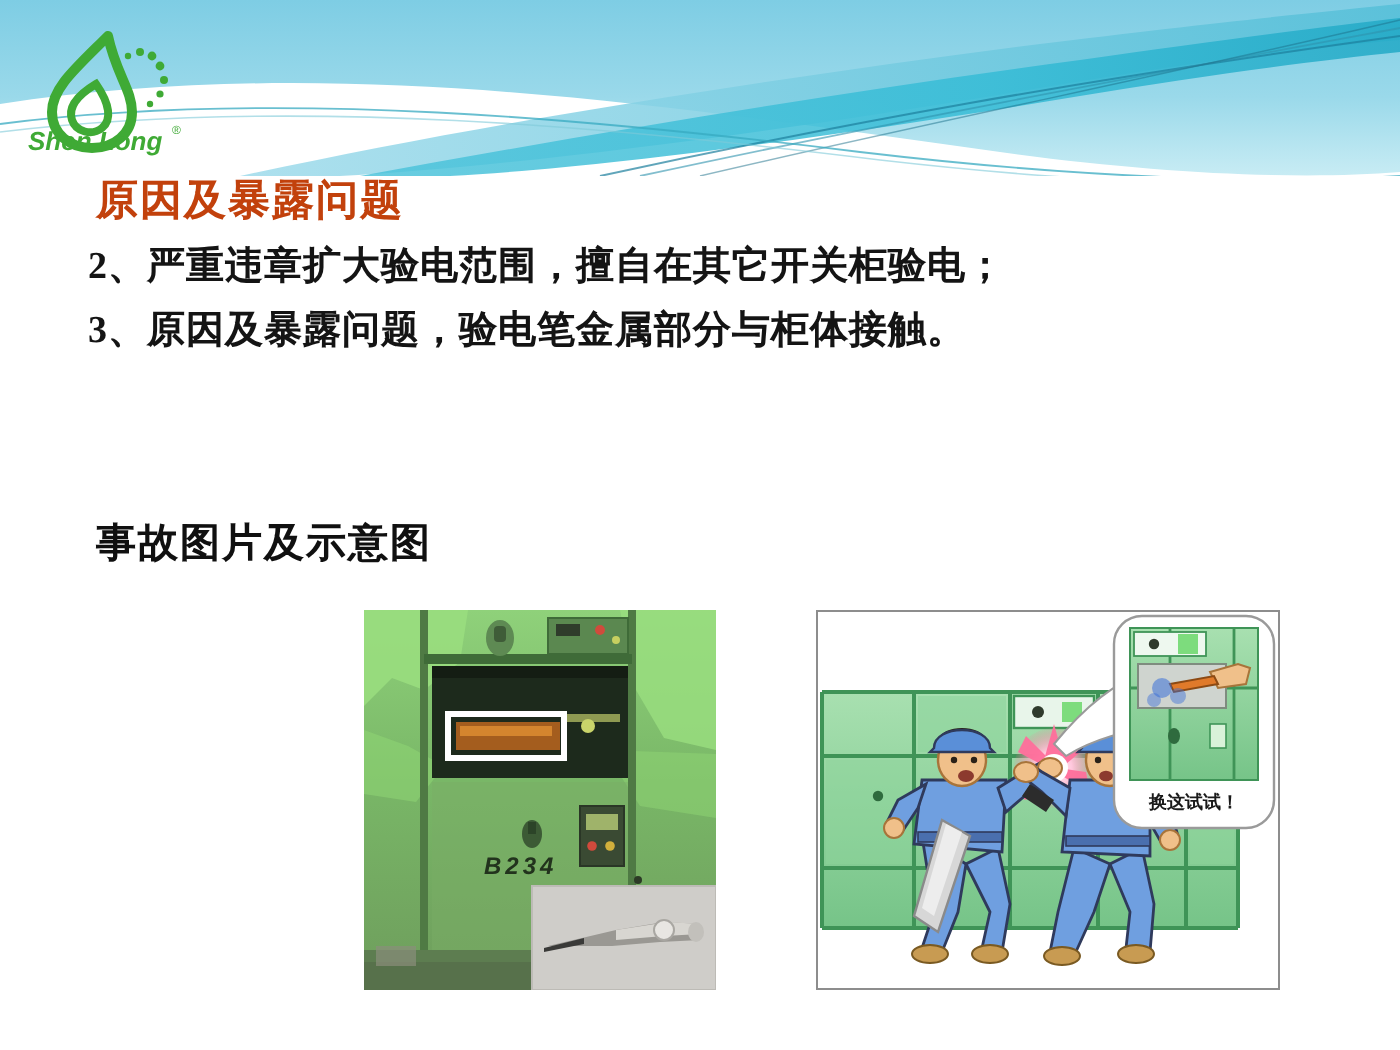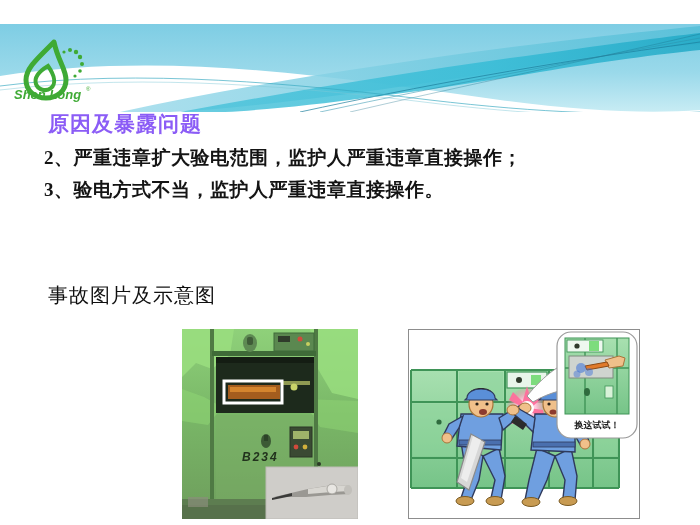--- a/index.html
+++ b/index.html
@@ -3,45 +3,45 @@
 <meta charset="utf-8">
 <style>
   html,body{margin:0;padding:0;}
   body{
     width:700px;height:525px;
     background:#ffffff;
     font-family:"Liberation Serif","DejaVu Serif",serif;
     overflow:hidden;
     position:relative;
   }
-  .slide{position:absolute;inset:0;background:#fff;margin-top:24px;}
+  .slide{position:absolute;inset:0;background:#fff;}
 
   
   .banner{position:absolute;left:0;top:0;width:700px;height:88px;overflow:hidden;}
   .banner svg{display:block;width:700px;height:88px;}
 
   
   .logo{position:absolute;left:8px;top:12px;width:92px;height:68px;}
   .logo svg{display:block;width:92px;height:68px;}
 
   
   .title{
     position:absolute;left:48px;top:86px;
-    font-size:21px;font-weight:bold;color:#8b5cf6;
+    font-size:21px;font-weight:bold;color:#c2410c;
     letter-spacing:1px;white-space:nowrap;
   }
   .bullets{position:absolute;left:44px;top:118px;width:640px;}
   .bullet{
     font-size:19px;font-weight:bold;color:#141414;
     line-height:32px;white-space:nowrap;letter-spacing:0.5px;
   }
   .bullet .num{font-family:"Liberation Serif",serif;}
   .section-head{
     position:absolute;left:48px;top:258px;
-    font-size:20px;font-weight:normal;color:#101010;
+    font-size:20px;font-weight:bold;color:#101010;
     letter-spacing:1px;white-space:nowrap;
   }
 
   
   .photo{
     position:absolute;left:182px;top:305px;width:176px;height:190px;
     overflow:hidden;background:#6f9a5e;font-style:italic;
   }
   .photo svg{display:block;width:176px;height:190px;}
   .diagram{
@@ -113,24 +113,24 @@
 
       <text x="6" y="63" font-family="Liberation Sans, sans-serif" font-size="13" font-weight="bold" font-style="italic" fill="#3faa35">Shen Long</text>
       <text x="78" y="55" font-family="Liberation Sans, sans-serif" font-size="6" fill="#3faa35">®</text>
     </svg>
   </div>
 
   <div class="title">原因及暴露问题</div>
 
   <div class="bullets">
     <div class="bullet">
-      <span class="num">2、</span><span>严重违章扩大验电范围，监护人严重违章直接操作；</span>
+      <span class="num">2、</span><span>严重违章扩大验电范围，擅自在其它开关柜验电；</span>
     </div>
     <div class="bullet">
-      <span class="num">3、</span><span>验电方式不当，监护人严重违章直接操作。</span>
+      <span class="num">3、</span><span>原因及暴露问题，验电笔金属部分与柜体接触。</span>
     </div>
   </div>
 
   <div class="section-head">事故图片及示意图</div>
 
   <div class="photo">
     <svg viewBox="0 0 176 190">
       <defs>
         <linearGradient id="wallG" x1="0" y1="0" x2="0" y2="1">
           <stop offset="0%" stop-color="#8fd17a"></stop>

